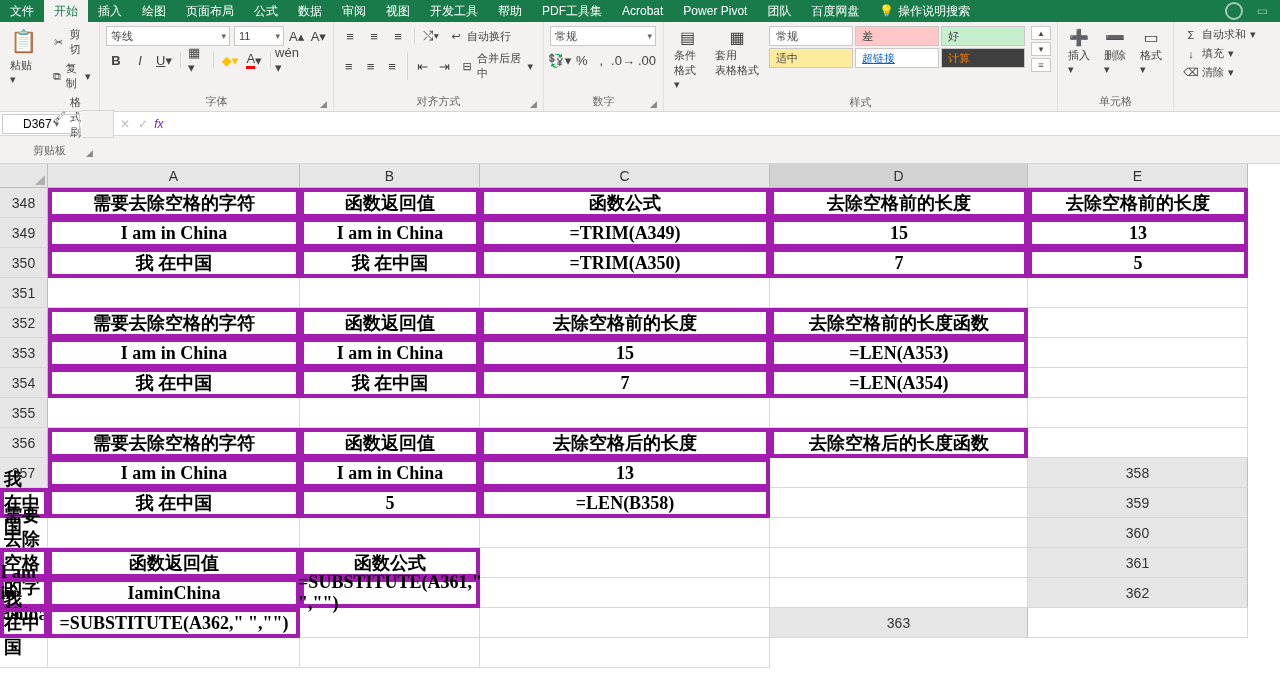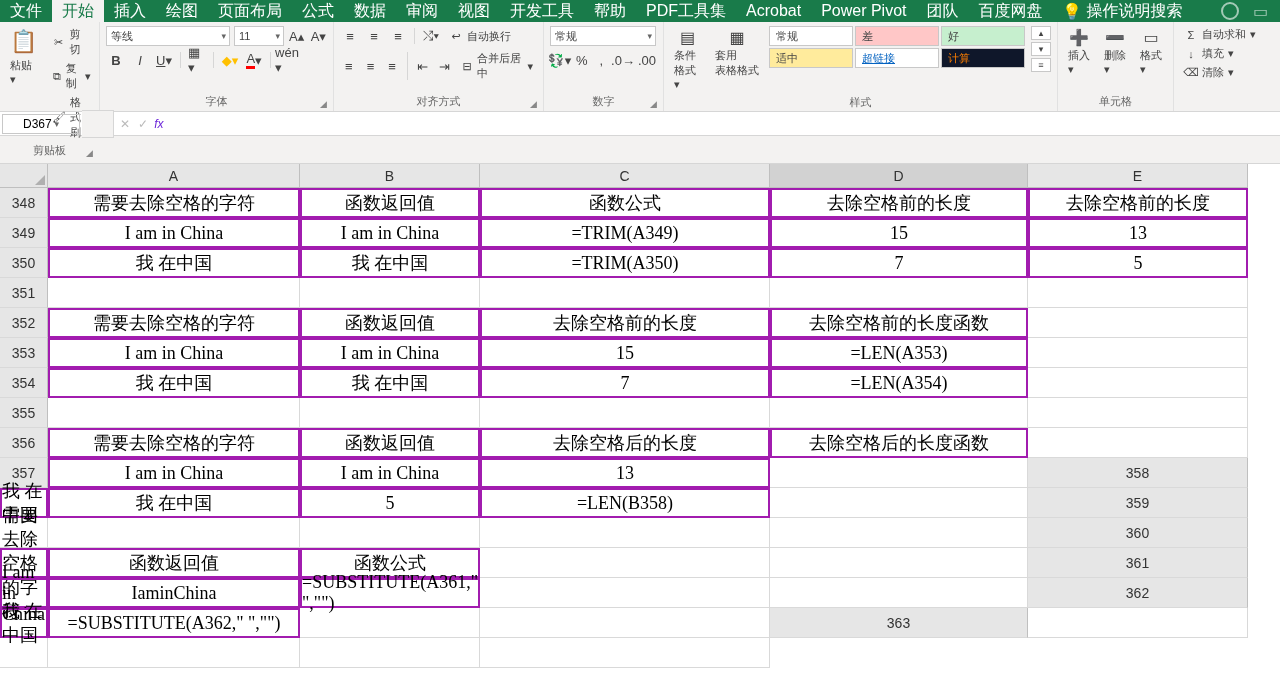--- a/index.html
+++ b/index.html
@@ -1,19 +1,19 @@
 <!DOCTYPE html>
 <html><head>
 <meta charset="utf-8">
 <style>
 * { margin: 0; padding: 0; box-sizing: border-box; font-family: "Microsoft YaHei", sans-serif; }
 body { background: #fff; width: 1280px; height: 693px; overflow: hidden; user-select: none; }
 
 
-.titlebar { height: 22px; background: #197b4a; display: flex; align-items: stretch; color: #fff; font-size: 16px; }
+.titlebar { height: 22px; background: #197b4a; display: flex; align-items: stretch; color: #fff; font-size: 12px; }
 .titlebar .tab { padding: 0 10px; display: flex; align-items: center; cursor: pointer; }
 .titlebar .tab.active { background: #f3f2f1; color: #197b4a; }
 .titlebar .spacer { flex: 1; }
 .titlebar .bulb { display: flex; align-items: center; padding: 0 10px; gap: 4px; }
 .titlebar .right { display:flex; align-items:center; padding-right:12px; gap:14px; }
 .titlebar .right .circle { width:18px;height:18px;border:2px solid rgba(255,255,255,.6);border-radius:50%; }
 
 
 .ribbon { height: 90px; background: #f3f2f1; border-bottom: 1px solid #d6d6d6; display: flex; font-size: 11px; color: #444; }
 .group { border-right: 1px solid #e1e1e1; padding: 4px 6px 2px; display:flex; flex-direction:column; justify-content:space-between; }
@@ -29,41 +29,41 @@
 .ddl::after { content:"▾"; position:absolute; right:3px; font-size:9px; color:#666; }
 .iconbtn { width:20px; height:20px; display:inline-flex; align-items:center; justify-content:center; border:1px solid transparent; font-size:13px; cursor:pointer; }
 .iconbtn.bordered { border:1px solid #c8c8c8; background:#fff; }
 .sep { width:1px; background:#d6d6d6; align-self:stretch; margin:2px 2px; }
 
 
 .style-cell { width:84px; height:20px; border:1px solid #c8c8c8; background:#fff; font-size:11px; display:flex; align-items:center; padding:0 6px; }
 .style-cell.bad { background:#ffc7c7; }
 .style-cell.good { background:#c6efce; }
 .style-cell.neutral { background:#ffeb9c; }
-.style-cell.calc { background:#0f172a; color:#fa7d00; }
+.style-cell.calc { background:#404040; color:#fa7d00; }
 .style-cell.link { color:#0563c1; text-decoration:underline; }
 
 
 .fbar { height:24px; background:#fff; border-bottom:1px solid #d6d6d6; display:flex; align-items:center; font-size:12px; }
 .namebox { width:78px; border:1px solid #c8c8c8; margin:2px; padding:2px 20px; font-size:12px; display:flex; align-items:center; justify-content:space-between; }
 .namebox::after{ content:"▾"; font-size:9px; color:#666; }
 .fbar .mid { width:32px; background:#f3f2f1; border-right:1px solid #d6d6d6; border-top:1px solid #d6d6d6; border-bottom:1px solid #d6d6d6; height:28px; }
 .fbar .btns { padding:0 6px; display:flex; gap:8px; color:#bbb; }
 .fbar .fx { font-style:italic; color:#6d28d9; padding-right:8px; }
 .fbar input { flex:1; border:none; outline:none; font-size:12px; }
 
 
 .sheet { display:grid; grid-template-columns: 48px 252px 180px 290px 258px 220px; font-size:16px; }
 .corner { background:#e6e6e6; border-right:1px solid #bfbfbf; border-bottom:1px solid #bfbfbf; height:24px; position:relative; }
 .corner::after { content:""; position:absolute; right:2px; bottom:2px; border-right:10px solid #b0b0b0; border-top:10px solid transparent; }
 .colh { background:#e6e6e6; border-right:1px solid #bfbfbf; border-bottom:1px solid #bfbfbf; height:24px; display:flex; align-items:center; justify-content:center; color:#333; font-size:14px; }
 .colh.sel { background:#d2d2d2; }
 .rowh { background:#e6e6e6; border-right:1px solid #bfbfbf; border-bottom:1px solid #d9d9d9; display:flex; align-items:center; justify-content:center; color:#333; font-size:14px; height:30px; }
 .cell { border-right:1px solid #d9d9d9; border-bottom:1px solid #d9d9d9; height:30px; display:flex; align-items:center; justify-content:center; font-family:"SimSun","Microsoft YaHei"; }
-.cell.b { border:2px solid #a21caf; }
+.cell.b { border:4px solid #a21caf;font-weight:bold; }
 .cell.txt { font-size:18px; }
 
 .big-paste { width:28px;height:28px;display:flex;align-items:center;justify-content:center;font-size:22px; }
 </style>
 </head>
 <body>
 
 <div class="titlebar">
   <div class="tab">文件</div>
   <div class="tab active">开始</div>

